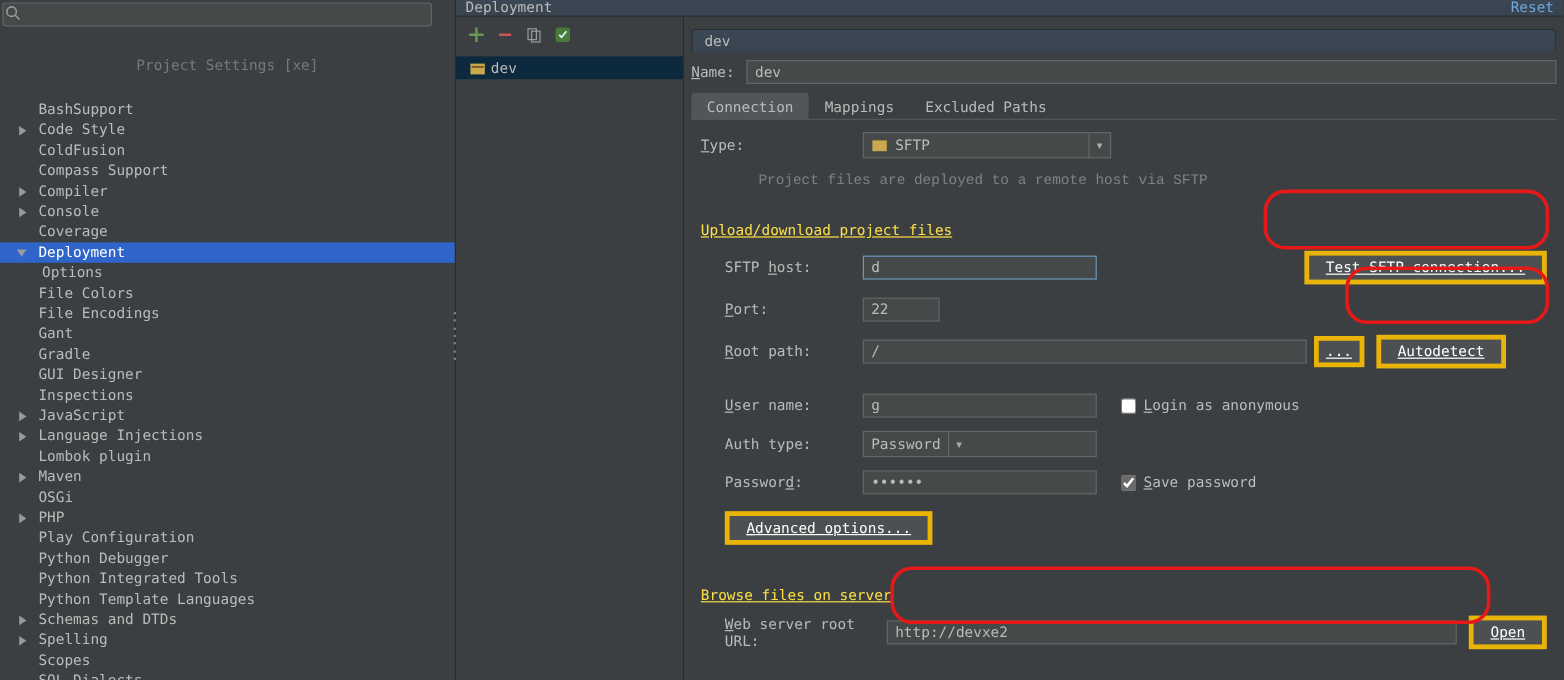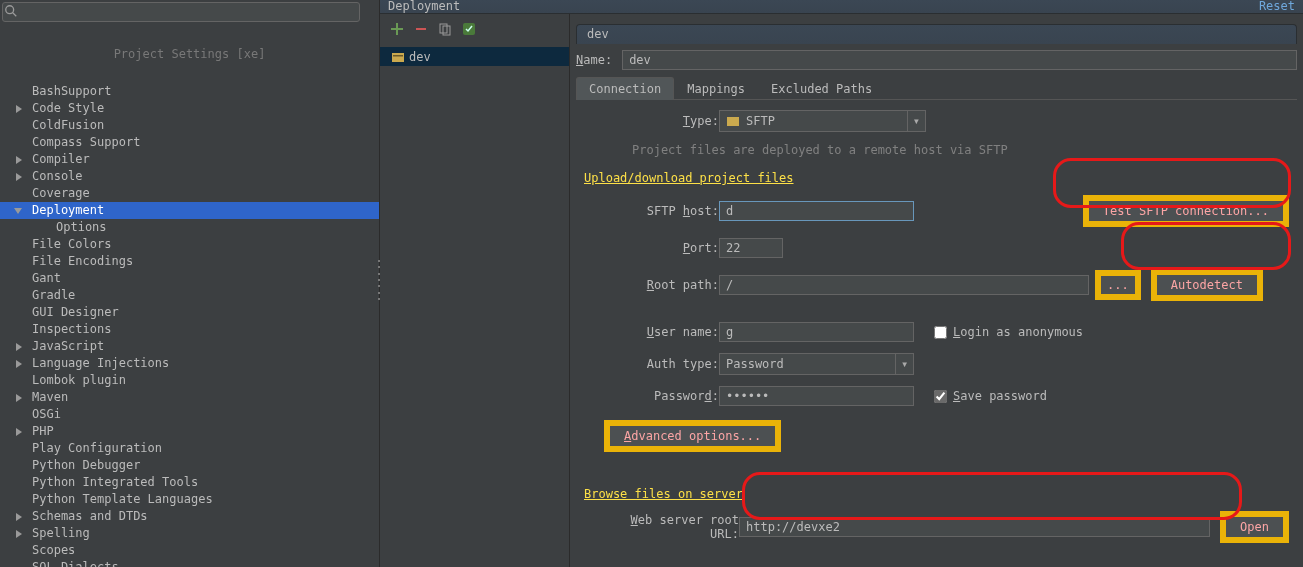--- a/index.html
+++ b/index.html
@@ -58,21 +58,21 @@
   }
   .tree-item.arrow.down::before {
     border-width: 6px 4px 0 4px;
     border-color: #9a9a9a transparent transparent transparent;
     top: 6px; left: 14px;
   }
   .tree-item.sel {
     background: #2f65ca;
     color: #ffffff;
   }
-  .tree-item.sub { padding-left: 56px; }
+  .tree-item.sub { padding-left: 35px; }
 
   .splitter-dots {
     position: absolute;
     left: 378px; top: 260px;
     width: 4px; height: 40px;
     display: flex; flex-direction: column; justify-content: space-between;
   }
   .splitter-dots span { width:2px; height:2px; background:#777; }
 
   
@@ -148,29 +148,29 @@
     border:1px solid transparent; border-bottom:none;
     position:relative; top:1px;
   }
   .tabs .tab.active {
     background:#515658; border-color:#555; border-radius:3px 3px 0 0;
   }
 
   .form-inner { padding: 10px 14px; position:relative; }
 
   .row { display:flex; align-items:center; margin-bottom:11px; }
-  .row .flbl { width: 135px; text-align: right; }
+  .row .flbl { width: 135px; }
   .row.indent .flbl { padding-left: 20px; }
-  .note { color:#808080; margin:0 0 14px 48px; }
+  .note { color:#808080; margin:0 0 28px 48px;font-family:Liberation Mono, monospace; }
   .grp-title { color:#fde047; margin: 6px 0 10px 0; text-decoration: underline; }
 
   .btn {
-    background:#4c5052; border:6px solid #eab308;
-    color:#fca5a5; font-family:inherit; font-size:12px;
-    padding: 3px 14px; cursor:pointer;
+    background:#4c5052; border:4px solid #eab308;
+    color:#ffffff; font-family:inherit; font-size:12px;
+    padding: 3px 14px; cursor:pointer;text-decoration:underline;
   }
   .btn.sm { padding:2px 6px; }
   .chk { width:13px;height:13px; accent-color:#6a6a6a; margin-right:6px; }
 
   .annot {
     position:absolute; border:3px solid #e61919; border-radius:18px;
     pointer-events:none;
   }
   .annot1 { right:12px; top:58px; width:238px; height:50px; }
   .annot2 { right:12px; top:122px; width:170px; height:48px; }
@@ -338,21 +338,21 @@
           <div class="row indent">
             <span class="flbl"><span class="u">U</span>ser name:</span>
             <input type="text" style="width: 195px;" value="g">
             <span style="width:20px"></span>
             <input type="checkbox" class="chk" style="">
             <span><span class="u">L</span>ogin as anonymous</span>
           </div>
 
           <div class="row indent">
             <span class="flbl">Auth type:</span>
-            <span class="type-select" style="width:195px;justify-content:space-between">
+            <span class="type-select" style="width:195px;justify-content:flex-start">
               <span>Password</span>
               <span class="dd">▾</span>
             </span>
           </div>
 
           <div class="row indent">
             <span class="flbl">Passwor<span class="u">d</span>:</span>
             <input type="password" style="width: 195px;" value="••••••">
             <span style="width:20px"></span>
             <input type="checkbox" class="chk" checked="" style="">

